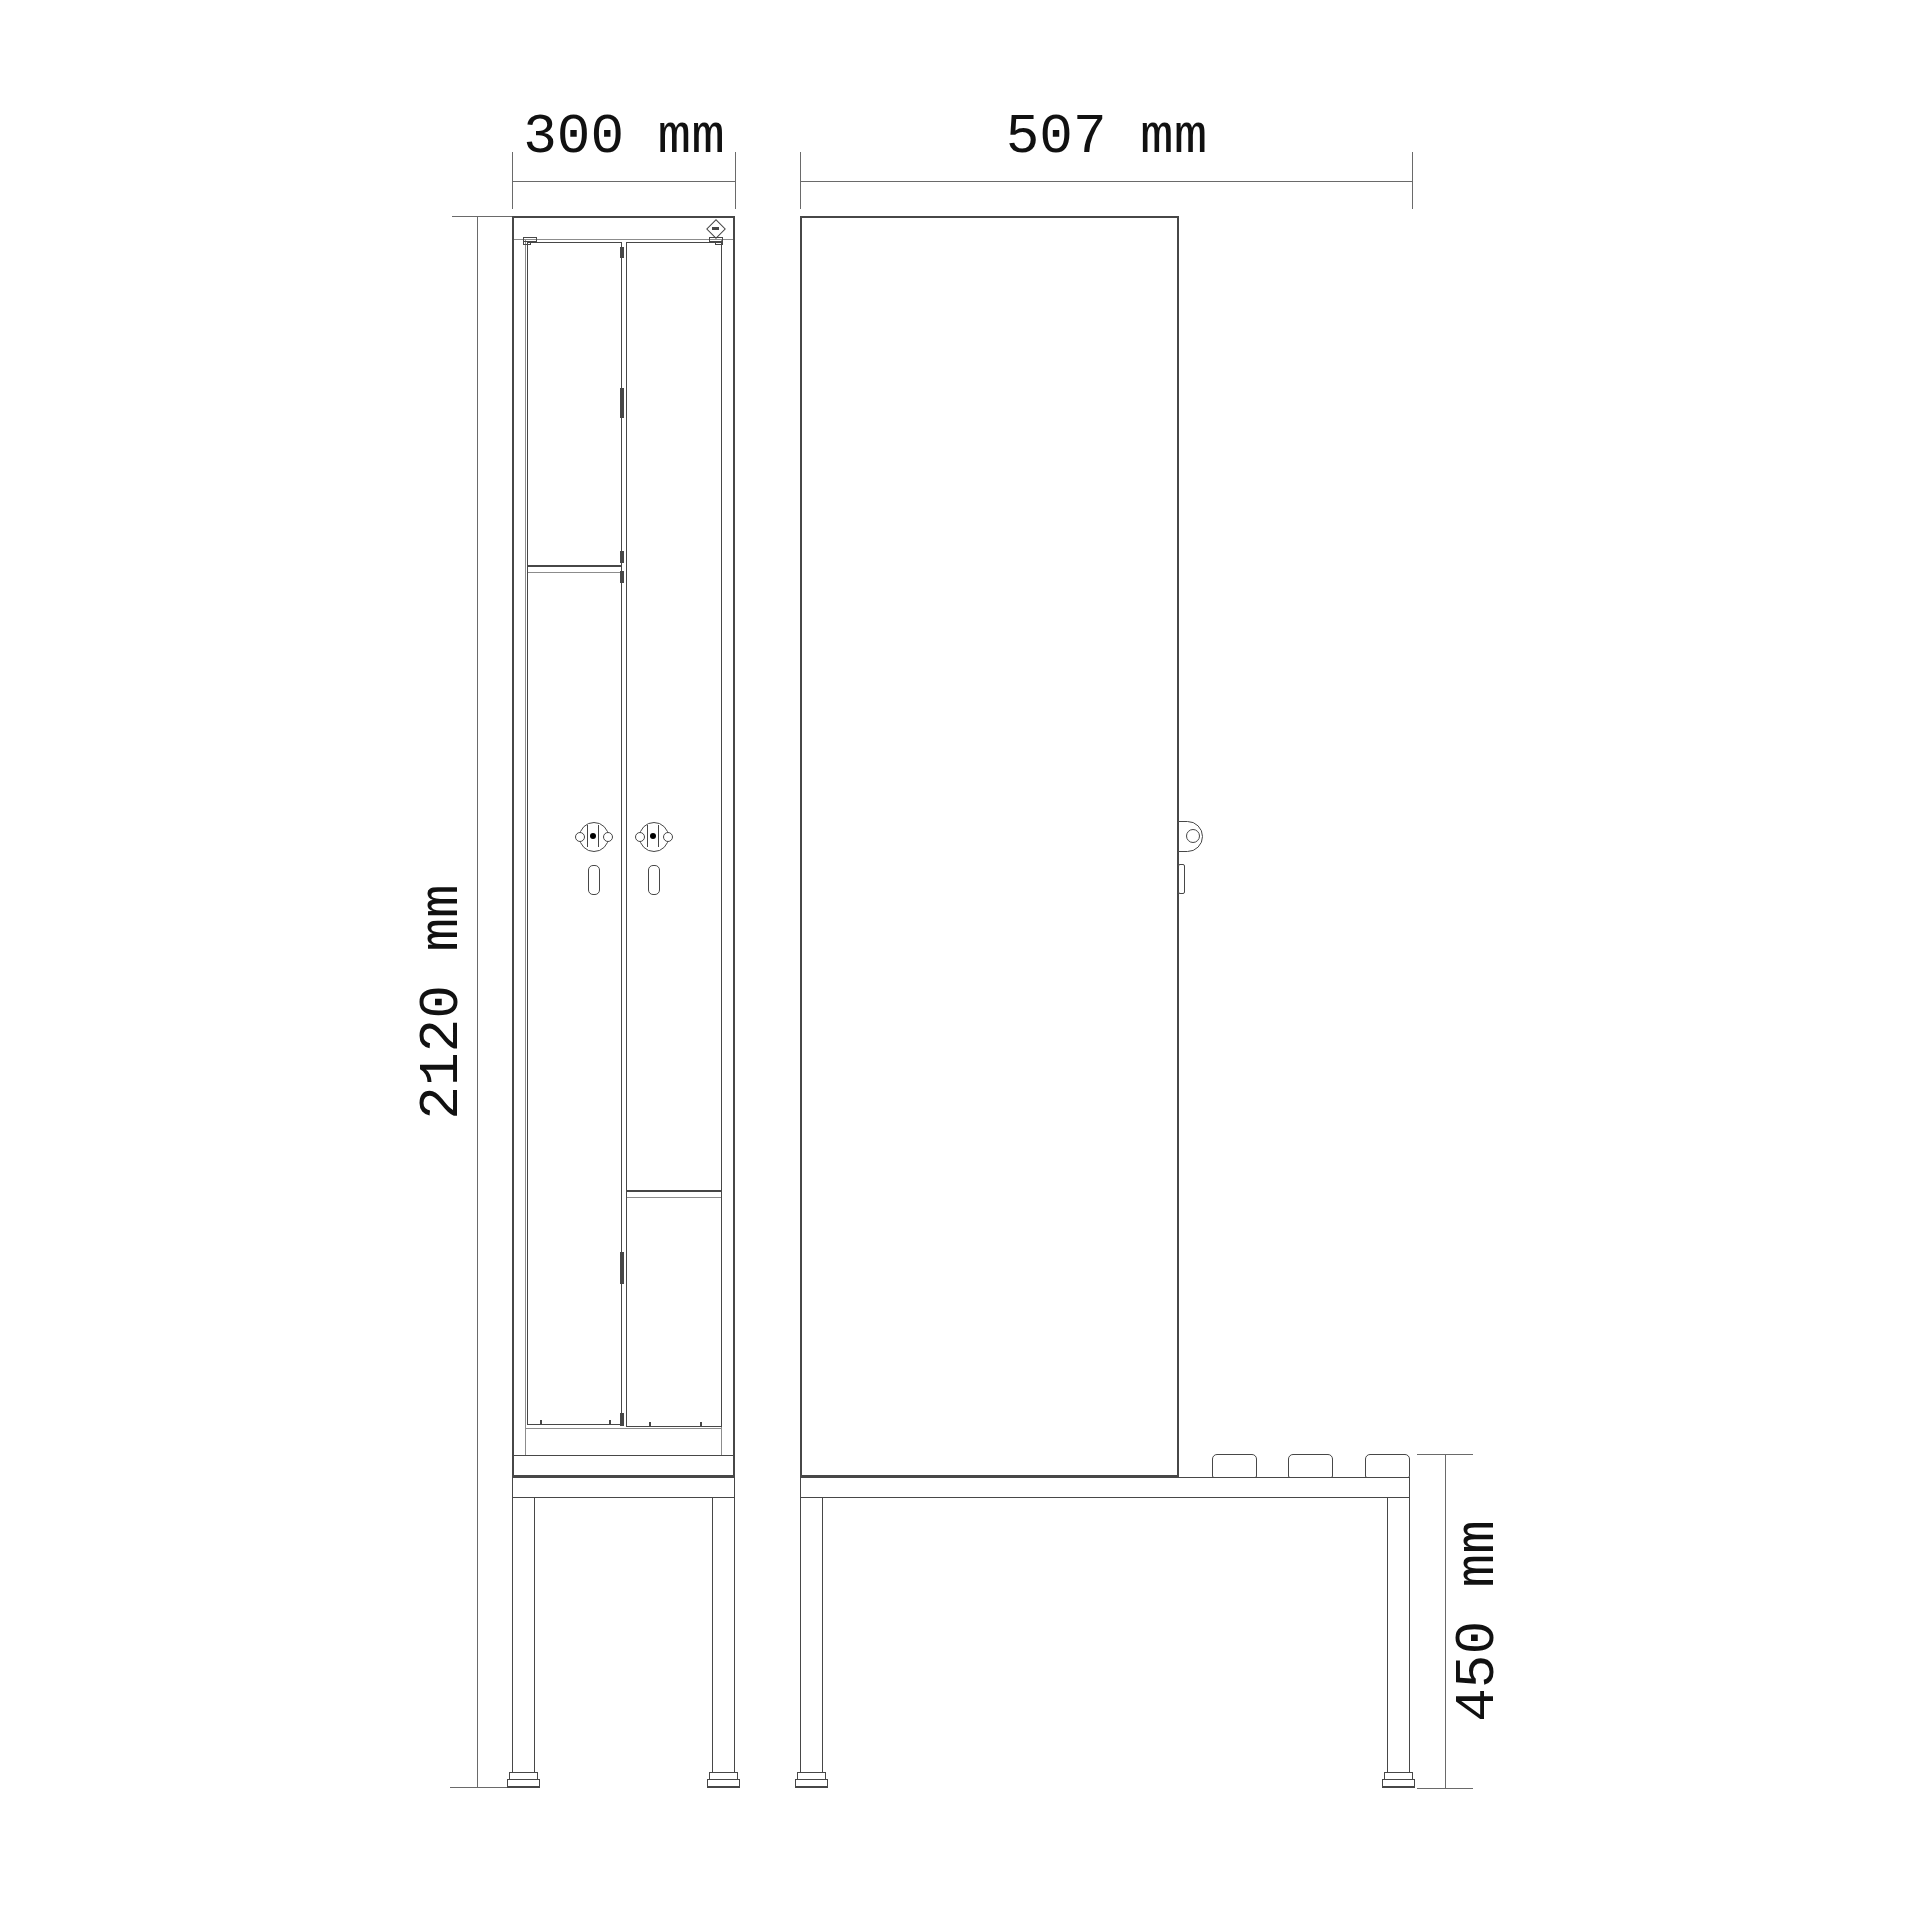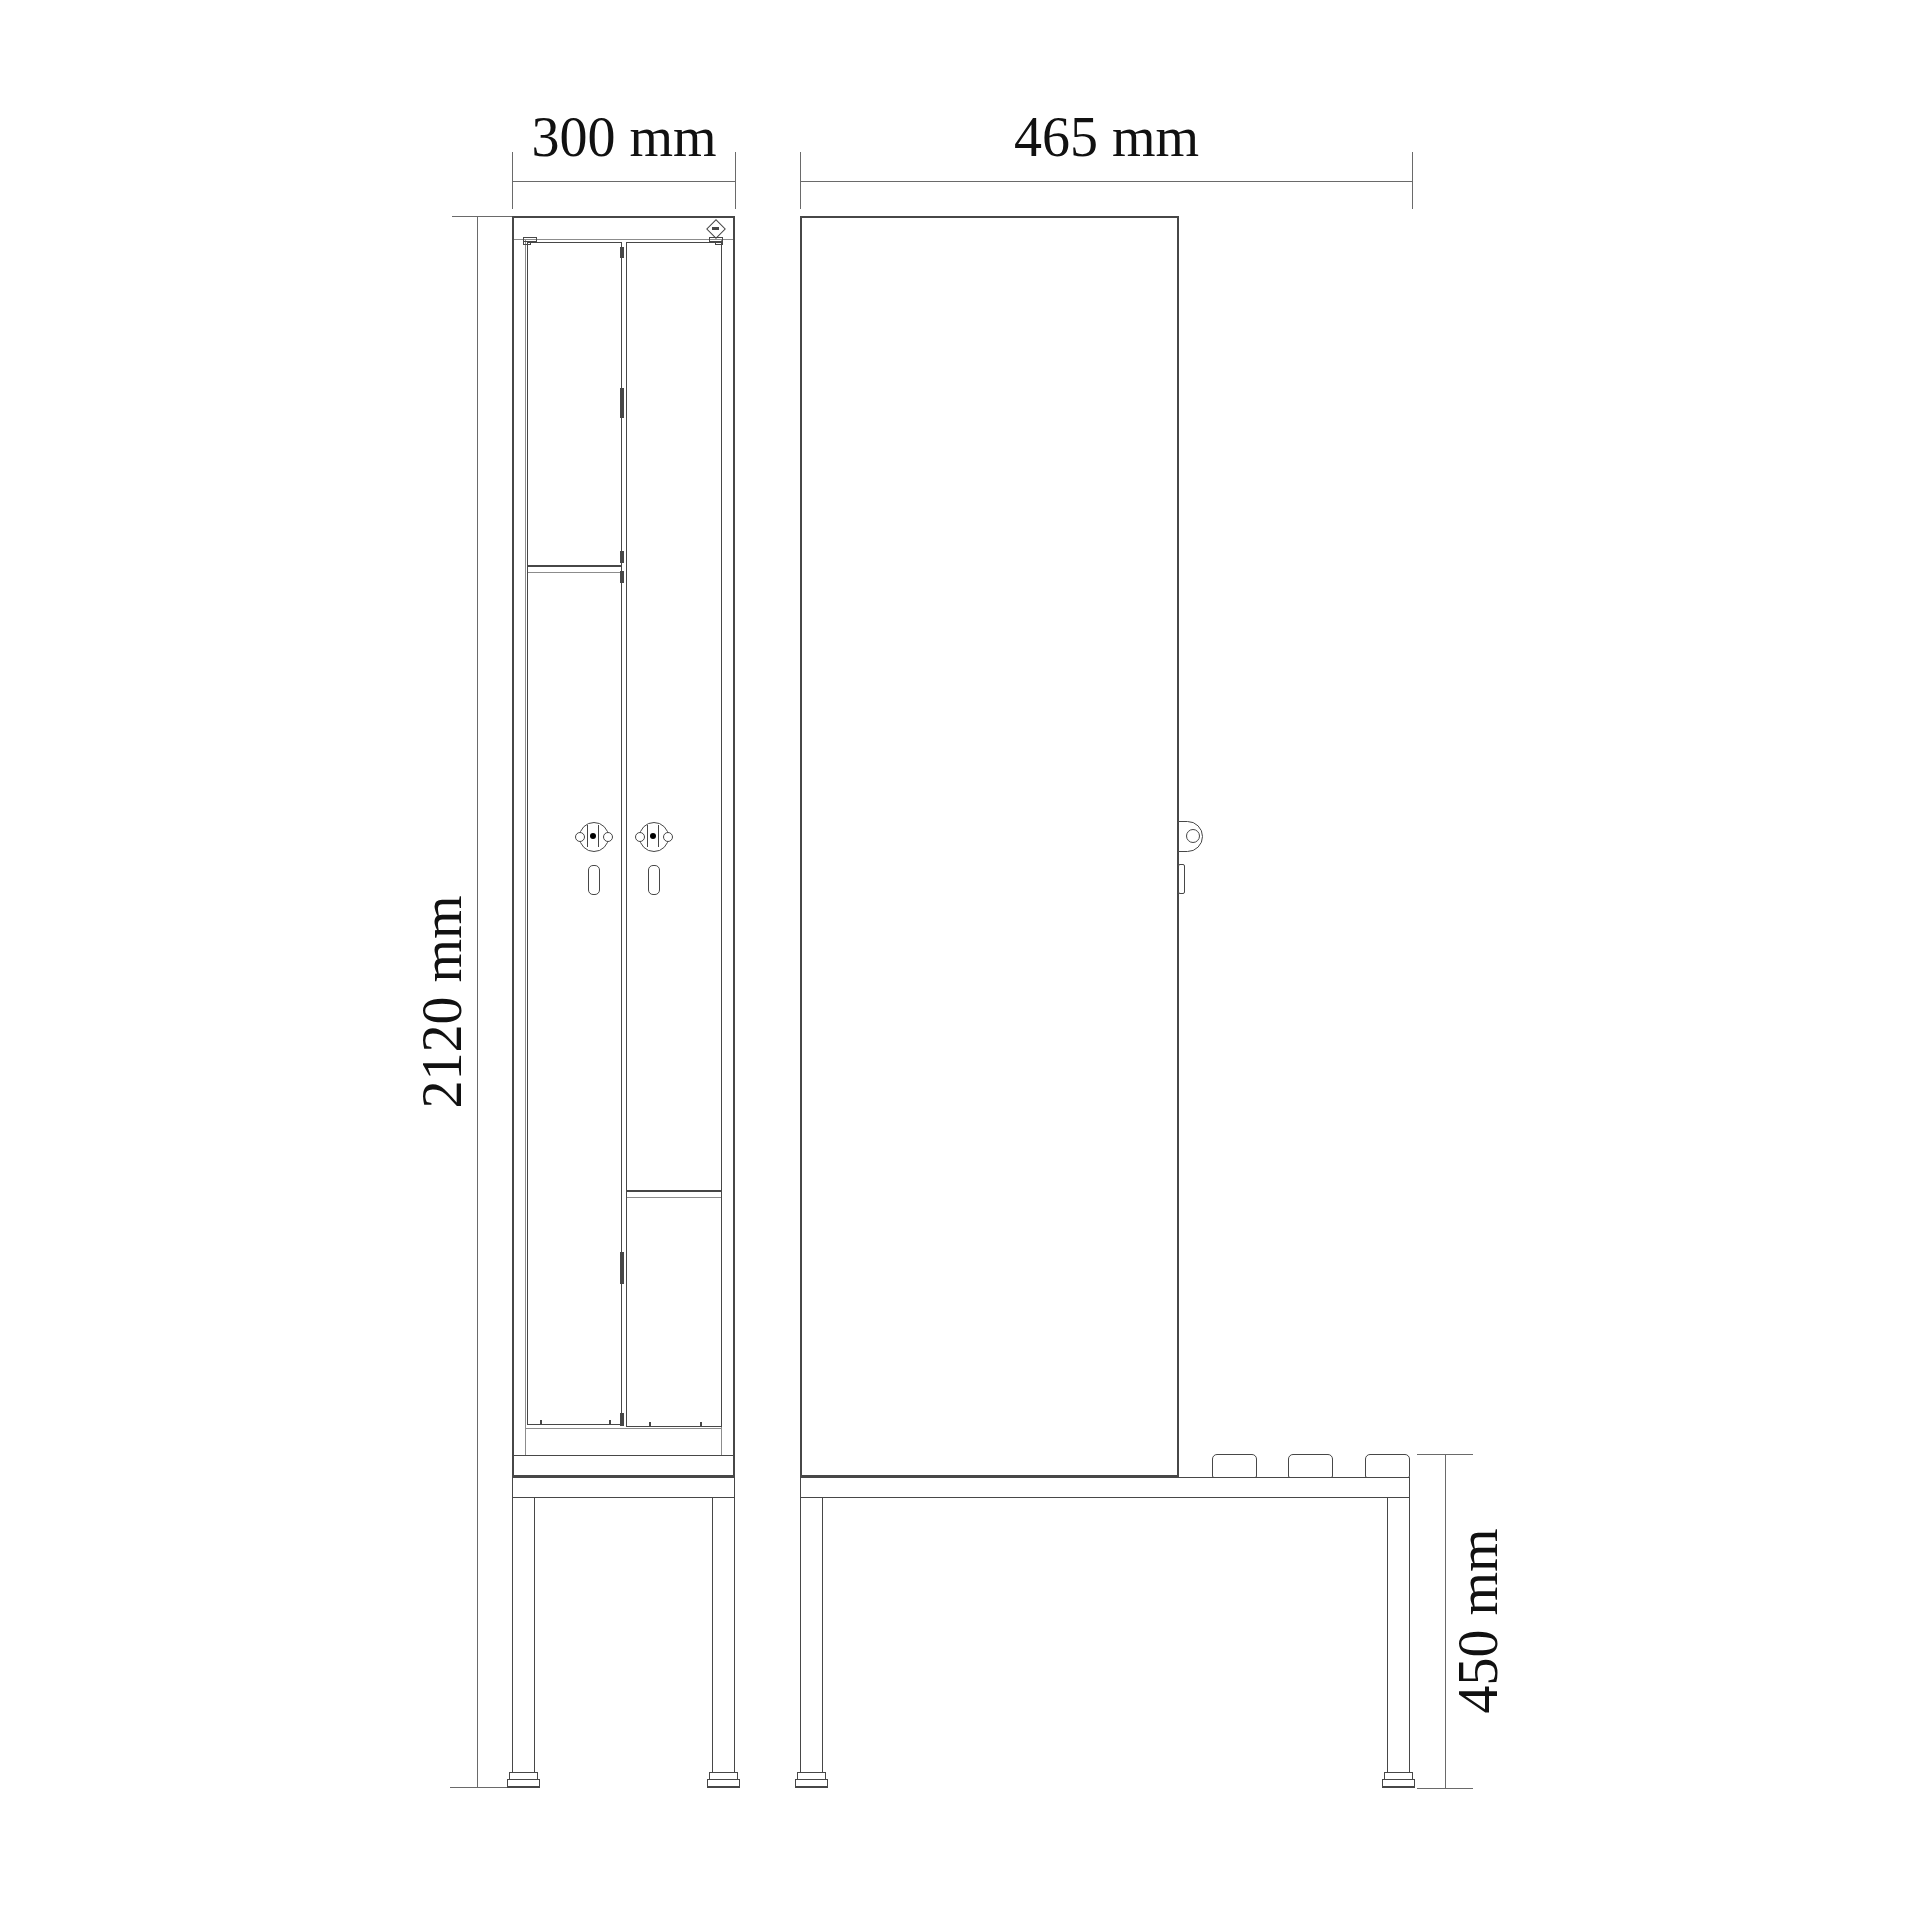--- a/index.html
+++ b/index.html
@@ -1,19 +1,19 @@
 <!DOCTYPE html>
 <html><head>
 <meta charset="utf-8">
 <style>
   html,body { margin:0; padding:0; background:#fff; }
   #canvas {
     position:relative; width:1646px; height:1920px;
     background:var(--bg,#ffffff); overflow:hidden;
-    font-family:Liberation Serif, serif;
+    font-family:Liberation Mono, monospace;
   }
   .abs  { position:absolute; box-sizing:border-box; }
   
   .rect  { position:absolute; box-sizing:border-box; border:1.5px solid var(--line,#474747); background:transparent; }
   .rect2 { border-width:2px; }
   
   .oln  { position:absolute; background:var(--line,#474747); }
   .thin { position:absolute; background:var(--thin,#8c8c8c); }
   .dim  { position:absolute; background:var(--dim,#6a6a6a); }
   
@@ -38,21 +38,21 @@
     <div class="dim" style="left:512px; top:152px; width:1px; height:57px;"></div>
     <div class="dim" style="left:735px; top:152px; width:1px; height:57px;"></div>
     <div class="dim" style="left:512px; top:181px; width:224px; height:1px;"></div>
     <div class="dimlabel" style="left:512px; top:106px; width:224px;">300 mm</div>
   </div>
 
   <div class="abs">
     <div class="dim" style="left:800px; top:152px; width:1px; height:57px;"></div>
     <div class="dim" style="left:1412px; top:152px; width:1px; height:57px;"></div>
     <div class="dim" style="left:800px; top:181px; width:613px; height:1px;"></div>
-    <div class="dimlabel" style="left:800px; top:106px; width:613px;">465 mm</div>
+    <div class="dimlabel" style="left:800px; top:106px; width:613px;">507 mm</div>
   </div>
 
   <div class="abs">
     <div class="dim" style="left:477px; top:216px; width:1px; height:1572px;"></div>
     <div class="dim" style="left:452px; top:216px; width:60px; height:1px;"></div>
     <div class="dim" style="left:450px; top:1787px; width:60px; height:1px;"></div>
     <div class="dimlabel dimlabel-v" style="left:242px; top:971px; width:400px;">2120 mm</div>
   </div>
 
   <div class="abs">

